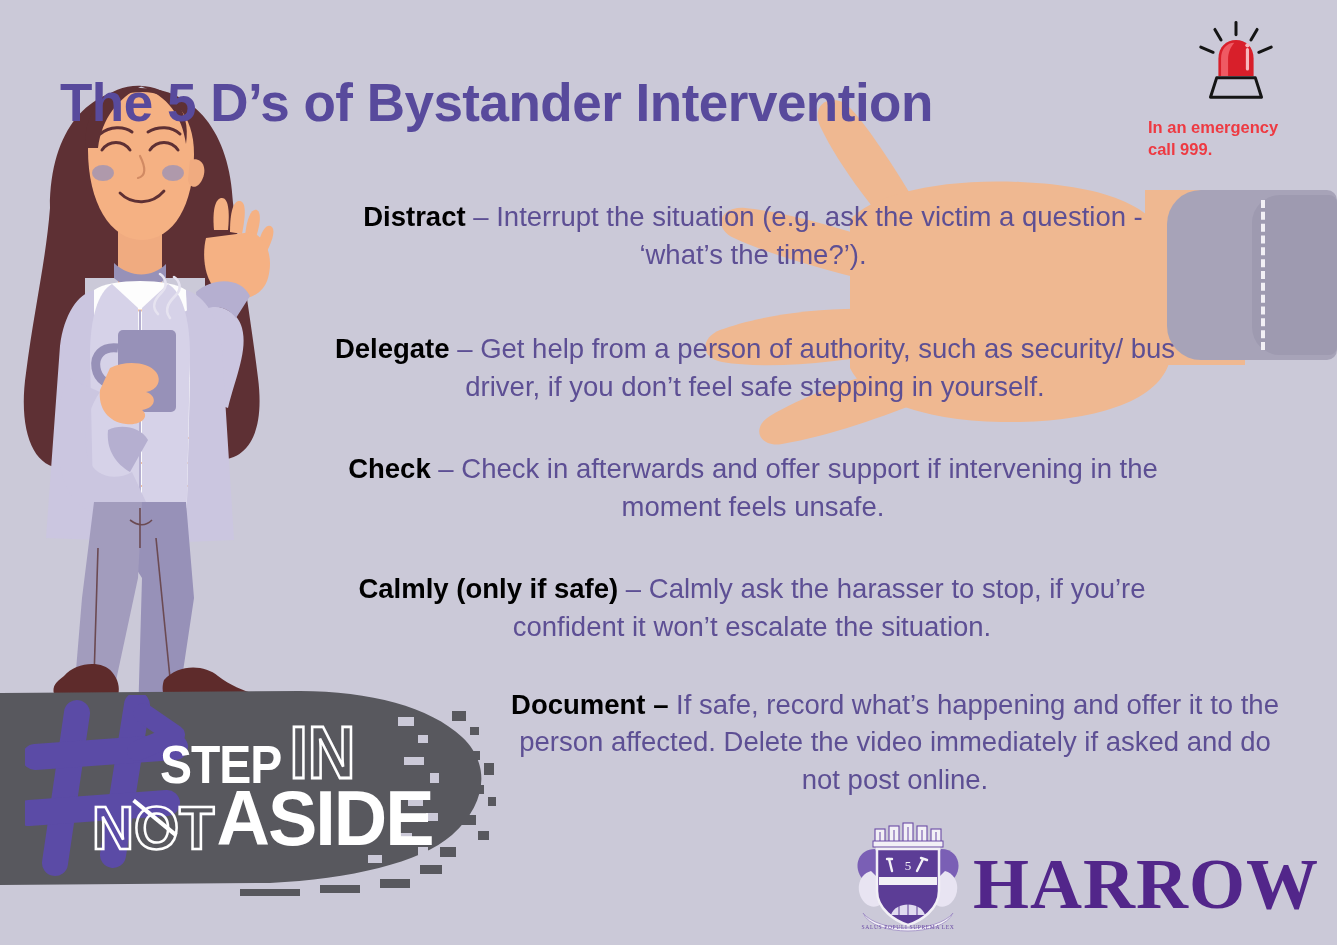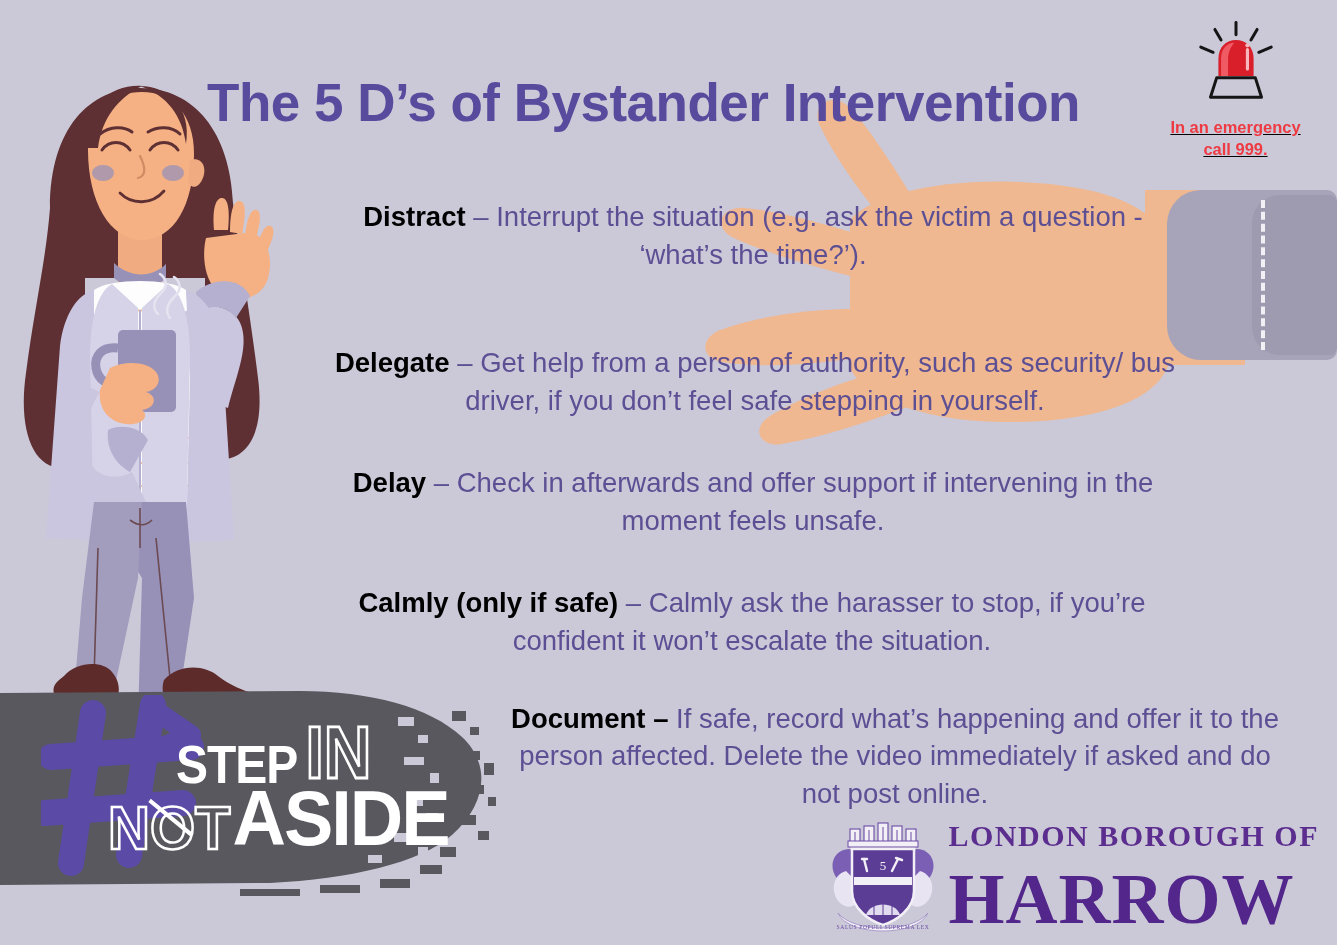--- a/index.html
+++ b/index.html
@@ -23,55 +23,55 @@
     background:#9e9ab0;border-radius:28px 8px 8px 28px;
   }
   .sleeve-stitch{
     position:absolute;right:72px;top:100px;width:0;height:150px;
     border-left:4px dashed #f2f0f5;
   }
 
   
   .title{
     position:absolute;left:0;right:0;top:72px;
-    text-align:center;
+    text-align:left;
     font-size:53px;font-weight:bold;color:#584a9c;
     letter-spacing:-0.5px;
     padding-left:60px;padding-right:110px;
   }
 
   
   .emergency{
-    position:absolute;right:14px;top:16px;width:175px;text-align:center;text-decoration:underline;
+    position:absolute;right:14px;top:16px;width:175px;
   }
   .siren{width:88px;height:92px;margin:0 auto 8px;display:block;}
   .emergency-text{
     color:#ee3a42;font-size:16.5px;font-weight:bold;line-height:1.35;
   }
 
   
   .copy{
     position:absolute;left:300px;top:198px;width:900px;
     text-align:center;color:#5d4f94;
     font-size:27.5px;line-height:1.38;
   }
   .para{margin-bottom:40px;}
   .para:last-child{margin-bottom:0;}
   .para b{color:#000000;font-weight:bold;}
   .p-distract{width:870px;margin-left:18px;}
-  .p-delegate{width:850px;margin-left:30px;margin-top:70px;text-align:center;}
+  .p-delegate{width:850px;margin-left:30px;margin-top:56px;text-align:center;}
   .p-delay{width:870px;margin-left:18px;margin-top:44px;}
   .p-direct{width:860px;margin-left:22px;margin-top:44px;}
   .p-document{width:790px;margin-left:200px;margin-top:38px;}
 
   
   .brush{
     position:absolute;left:0;bottom:30px;width:500px;height:250px;
   }
-  .campaign{position:absolute;left:16px;bottom:30px;width:500px;height:250px;padding-left:7px;}
+  .campaign{position:absolute;left:0;bottom:30px;width:500px;height:250px;padding-left:7px;}
   .hashtag{position:absolute;left:25px;bottom:35px;width:170px;height:185px;}
   .step-row{
     position:absolute;left:160px;bottom:120px;
     display:flex;align-items:flex-end;gap:8px;
   }
   .w-step{
     font-size:48px;font-weight:bold;color:#ffffff;letter-spacing:-1px;
     font-family:"Liberation Sans", sans-serif;
     transform:scaleY(1.12);transform-origin:bottom left;
   }
@@ -238,21 +238,21 @@
   </div>
 
   <div class="copy">
     <div class="para p-distract">
       <b>Distract</b><span> – </span><span>Interrupt the situation (e.g. ask the victim a question - ‘what’s the time?’).</span>
     </div>
     <div class="para p-delegate">
       <b>Delegate</b><span> – </span><span>Get help from a person of authority, such as security/ bus driver, if you don’t feel safe stepping in yourself.</span>
     </div>
     <div class="para p-delay">
-      <b>Delay</b><span> – </span><span>Check in afterwards and offer support if intervening in the moment feels unsafe.</span>
+      <b>Check</b><span> – </span><span>Check in afterwards and offer support if intervening in the moment feels unsafe.</span>
     </div>
     <div class="para p-direct">
       <b>Calmly (only if safe)</b><span> – </span><span>Calmly ask the harasser to stop, if you’re confident it won’t escalate the situation.</span>
     </div>
     <div class="para p-document">
       <b>Document –</b><span> </span><span>If safe, record what’s happening and offer it to the person affected. Delete the video immediately if asked and do not post online.</span>
     </div>
   </div>
 
   <svg class="brush" viewBox="0 0 500 250">
@@ -347,18 +347,17 @@
       <g stroke="#5c3d96" stroke-width="1" fill="none">
         <line x1="48" y1="86" x2="48" y2="96"></line>
           <line x1="57" y1="84" x2="57" y2="96"></line>
         <line x1="66" y1="86" x2="66" y2="96"></line>
       </g>
 
       <path d="M12 94 C28 114 86 114 102 94 C92 118 22 118 12 94 Z" fill="#f2f0f6" stroke="#9d8cc4" stroke-width="0.8"></path>
       <text x="57" y="110" fill="#6a4aa5" font-size="5.6" font-family="Liberation Serif, serif" text-anchor="middle" letter-spacing="0.6">SALUS POPULI SUPREMA LEX</text>
     </svg>
     <div class="harrow-words">
-      <span class="harrow-top">LONDON BOROUGH OF</span>
       <span class="harrow-main">HARROW</span>
     </div>
   </div>
 
 </div>
 
 </body></html>

